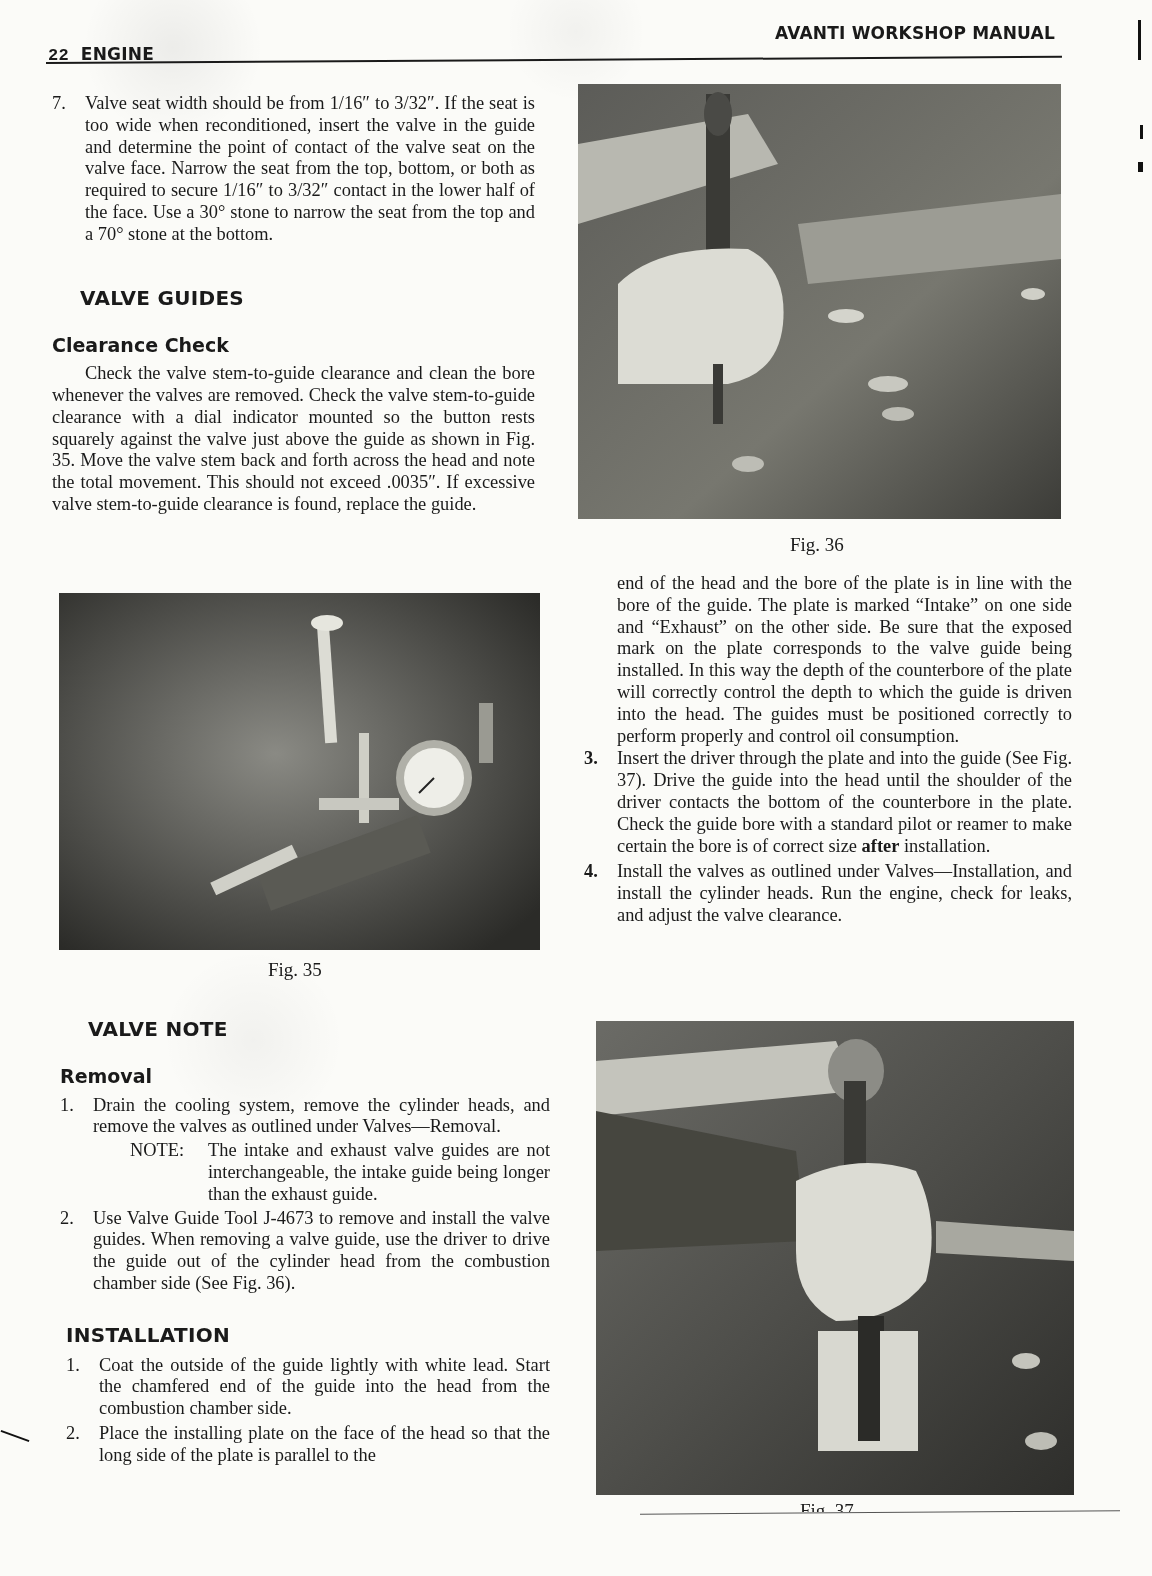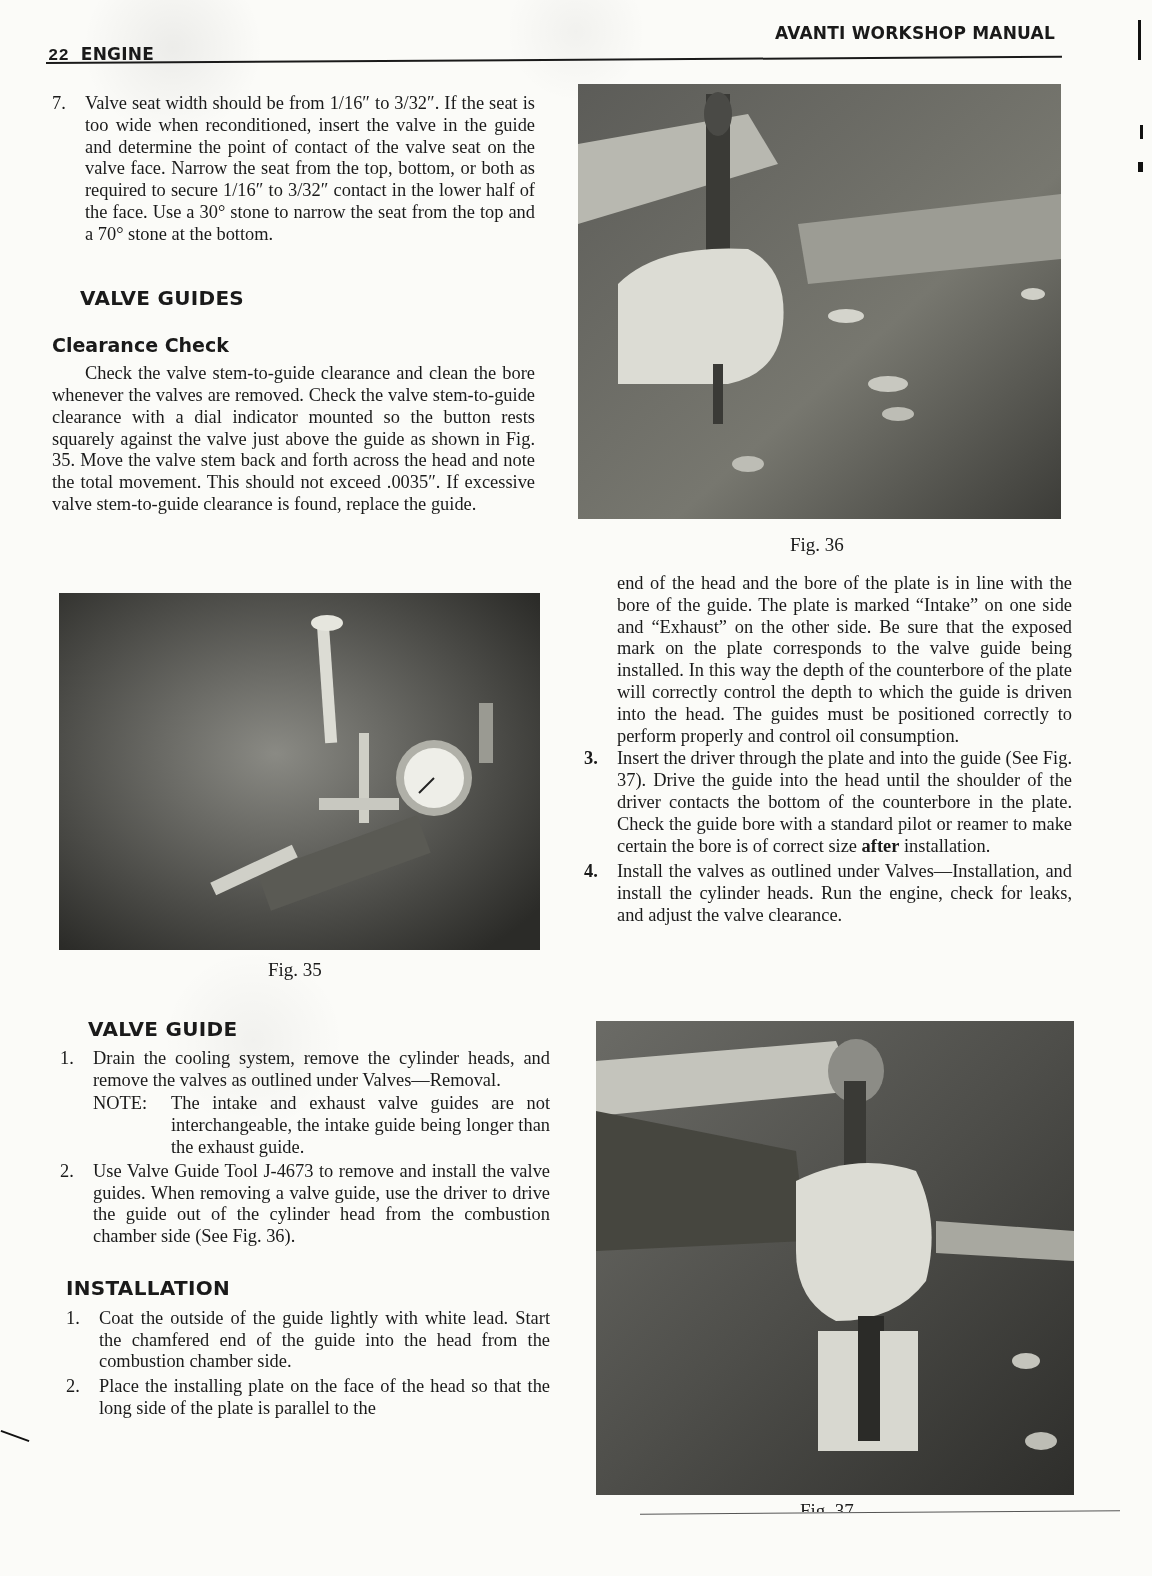--- a/index.html
+++ b/index.html
@@ -16,21 +16,21 @@
     .hdr { position: absolute; font-family: "DejaVu Sans", "Liberation Sans", sans-serif; font-weight: bold; font-size: 17px; letter-spacing: 0.2px; }
     #hdr-left { left: 48px; top: 44px; }
     #hdr-left .num { margin-right: 12px; font-family: Liberation Mono, monospace; }
     #hdr-right { left: 775px; top: 23px; font-size: 17px; }
     #rule { position: absolute; left: 46px; top: 62px; width: 1016px; height: 2px; background: #1a1a1a; transform: rotate(-0.35deg); transform-origin: left; }
     .col { position: absolute; font-size: 18.4px; line-height: 21.8px; text-align: justify; }
     .h1 { font-family: "DejaVu Sans", "Liberation Sans", sans-serif; font-weight: bold; font-size: 20px; letter-spacing: 0.3px; margin-left: 28px; }
     .h2 { font-family: "DejaVu Sans", "Liberation Sans", sans-serif; font-weight: bold; font-size: 19px; }
     .item { position: relative; padding-left: 33px; }
     .item .n { position: absolute; left: 0; top: 0; }
-    .note { position: relative; padding-left: 78px; }
+    .note { position: relative; padding-left: 78px; margin-left: 37px; }
     .note .lbl { position: absolute; left: 0; top: 0; }
     .para { text-indent: 33px; }
     .photo { position: absolute; background: #2a2a2a; overflow: hidden; }
     .photo svg { width: 100%; height: 100%; display: block; }
     .cap { position: absolute; font-size: 19px; }
     #cap36 { left: 790px; top: 534px; font-weight: normal; }
     #cap35 { left: 268px; top: 959px; }
     #cap37 { left: 800px; top: 1500px; height: 12px; overflow: hidden; }
     .footrule { position: absolute; left: 640px; top: 1512px; width: 480px; height: 1px; background: #555; transform: rotate(-0.4deg); }
     .edge { position: absolute; background: #111; }
@@ -72,21 +72,22 @@
     <rect x="300" y="140" width="10" height="90" fill="#cfcfc6"></rect>
     <rect x="260" y="205" width="80" height="12" fill="#c8c8c0"></rect>
     <rect x="200" y="250" width="170" height="40" fill="#5a5a54" transform="rotate(-20 285 270)"></rect>
     <rect x="150" y="270" width="90" height="14" fill="#d0d0c8" transform="rotate(-25 195 277)"></rect>
     <rect x="420" y="110" width="14" height="60" fill="#9a9a92"></rect>
   </svg>
 </div>
 <div id="cap35" class="cap">Fig. 35</div>
 
 <div class="col" style="left:60px; top:1019px; width:490px;">
-  <div class="h1">VALVE GUIDE</div>
+  <div class="h1">VALVE NOTE</div>
+  <div class="h2" style="margin-top:25px;">Removal</div>
   <div class="item" style="margin-top:7px;">
     <span class="n">1.</span>
     <span>Drain the cooling system, remove the cylinder heads, and remove the valves as outlined under Valves—Removal.</span>
     <div class="note" style="margin-top:2px;">
       <span class="lbl">NOTE:</span>
       <span>The intake and exhaust valve guides are not interchangeable, the intake guide being longer than the exhaust guide.</span>
     </div>
   </div>
   <div class="item" style="margin-top:2px;">
     <span class="n">2.</span>

